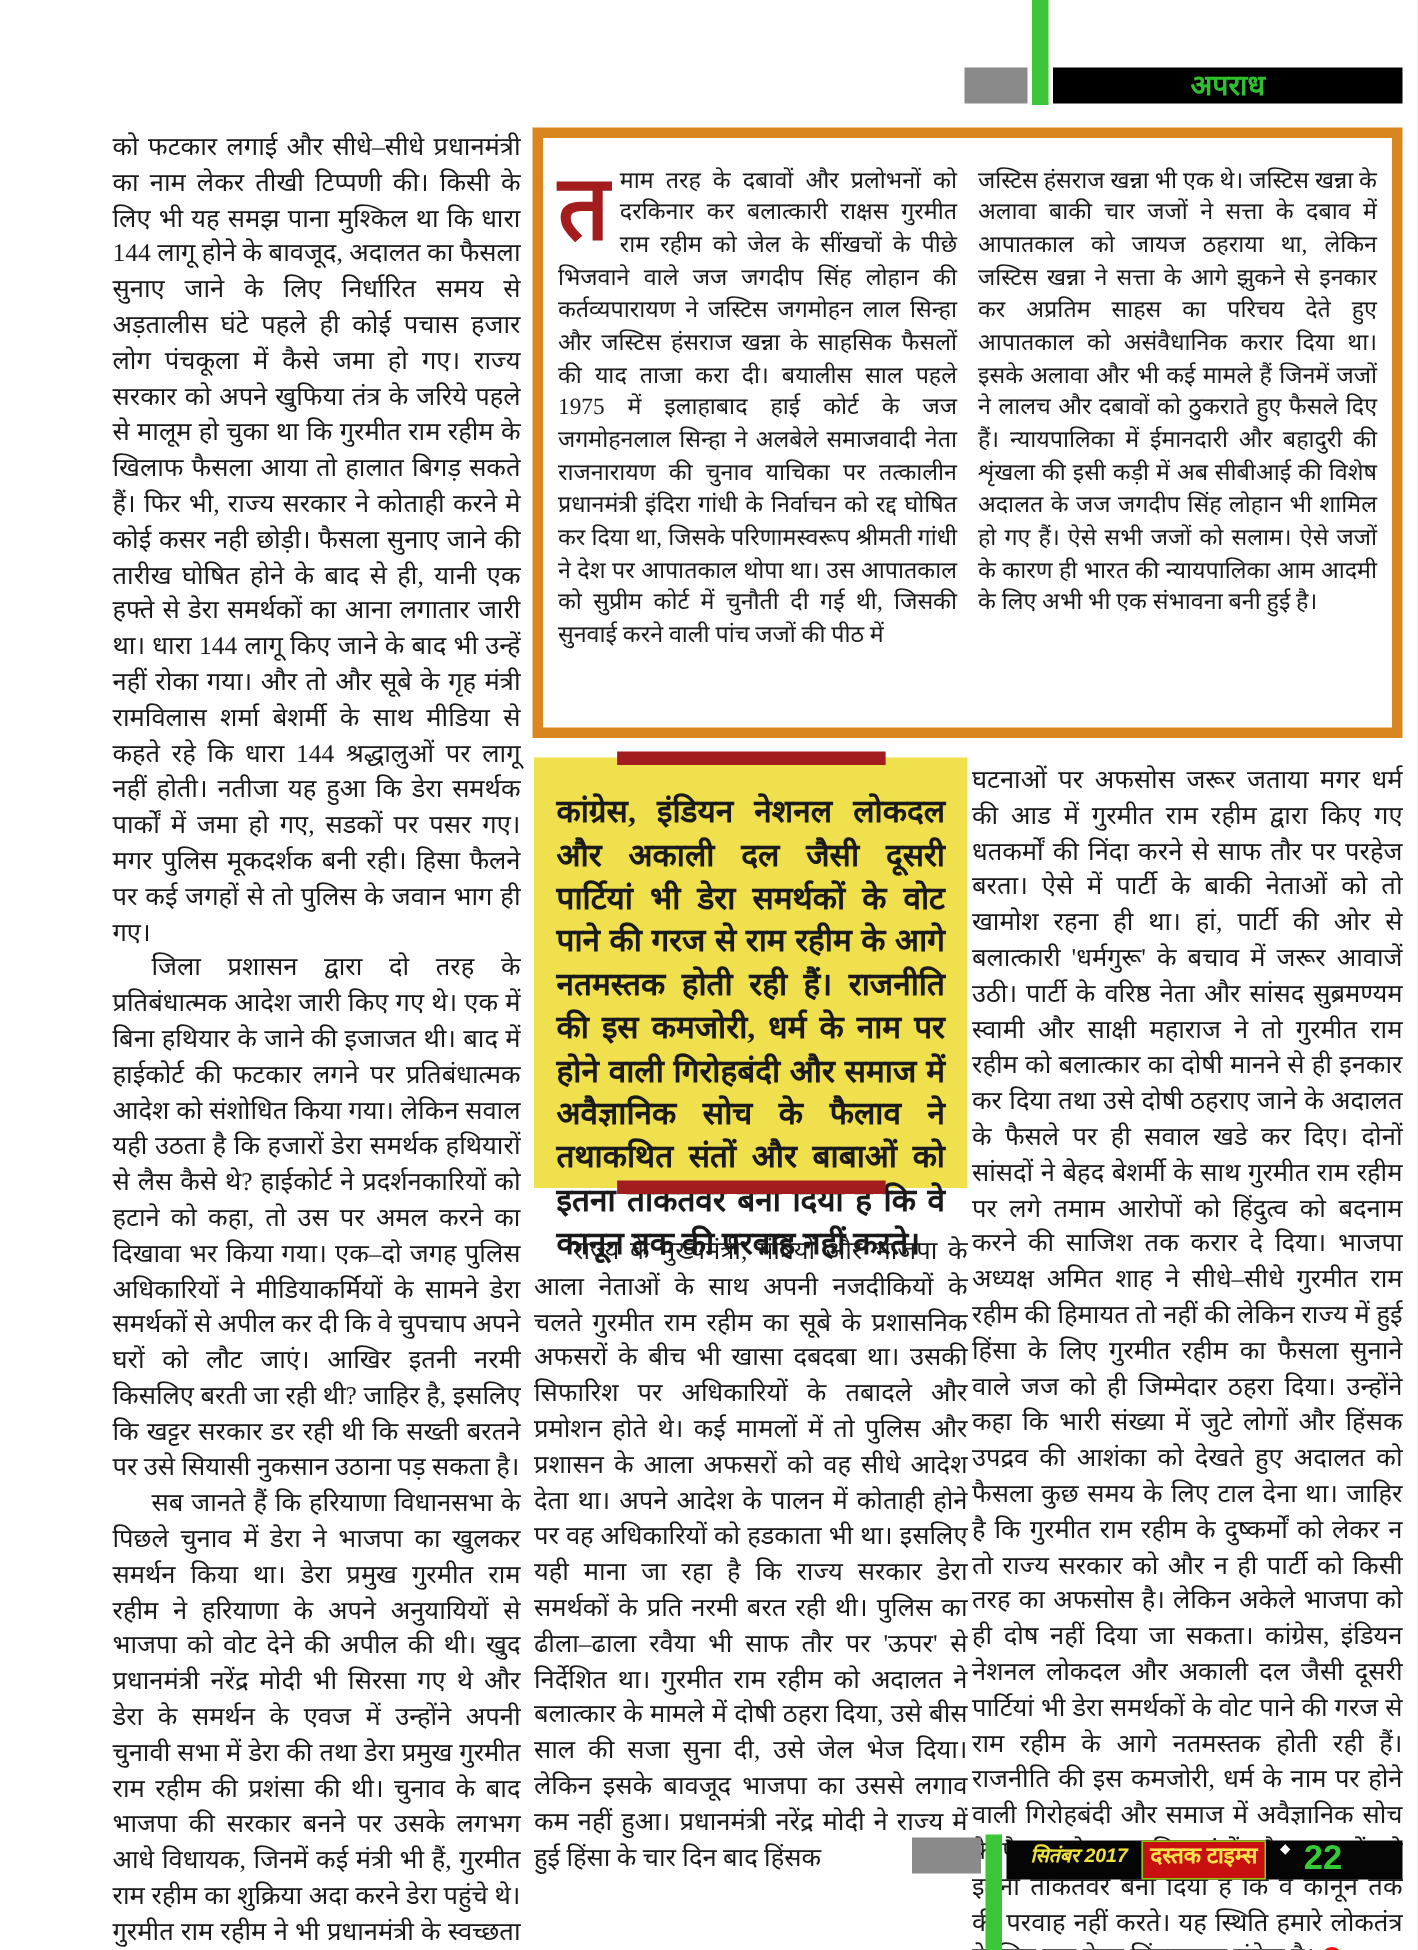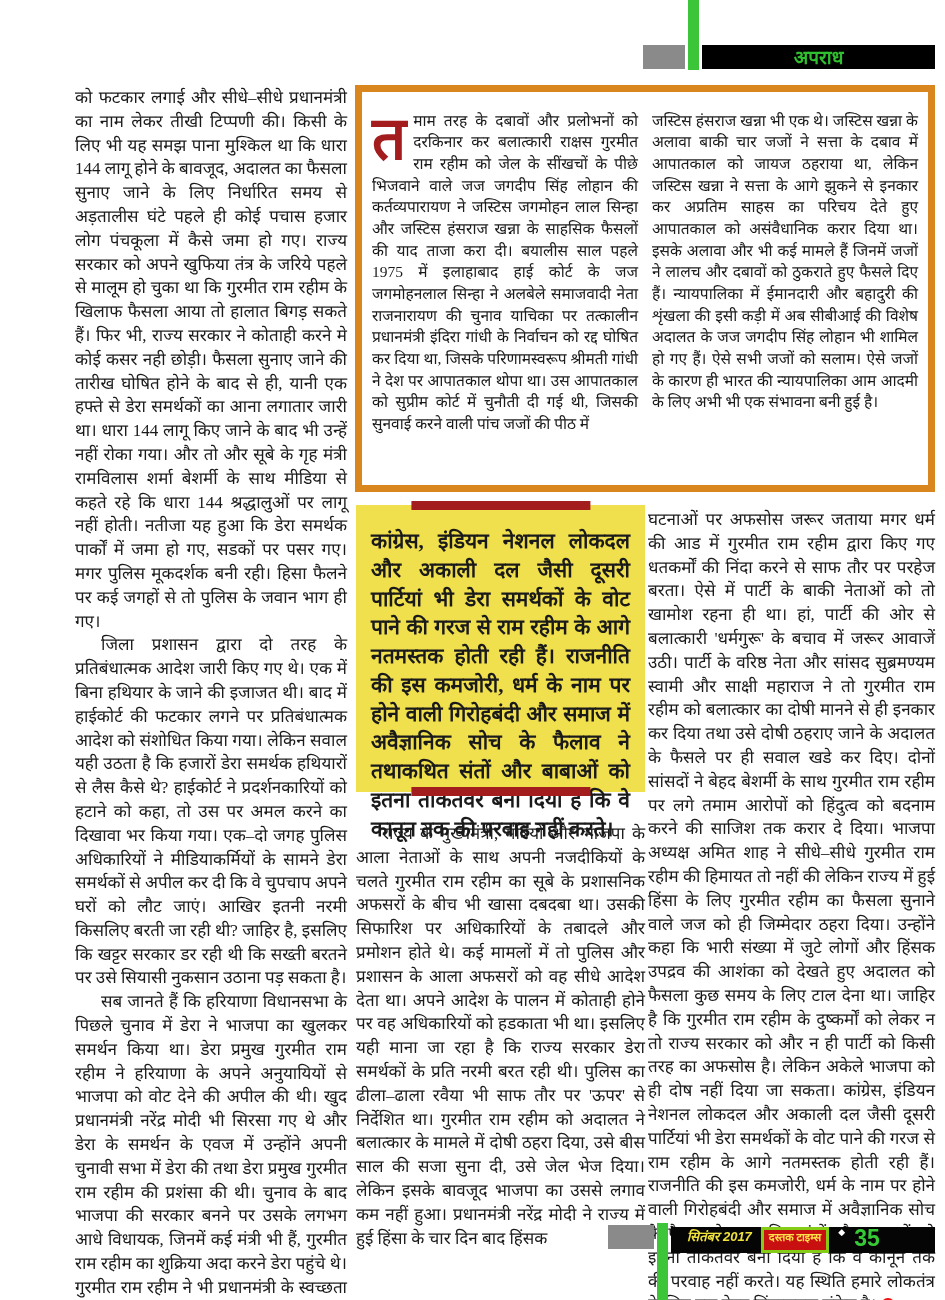--- a/index.html
+++ b/index.html
@@ -55,22 +55,22 @@
     border-radius:50%; margin-left:5px; vertical-align:-2px;
   }
 
   
   .ftr-gray  { position:absolute; left:608px; top:1225px; width:46px; height:24px; background:#8a8a8a; }
   .ftr-green { position:absolute; left:657px; top:1223px; width:11px; height:77px; background:#3cc539; }
   .ftr-black { position:absolute; left:671px; top:1227px; width:264px; height:26px; background:#050505;
                display:flex; gap:9px; padding-left:16px; box-sizing:border-box; }
   .ftr-date  { color:#efe23c; font-weight:bold; font-style:italic; font-size:13px;
                font-family:"Liberation Sans", sans-serif; }
-  .ftr-logo  { background:#c81010; color:#ffe24a; font-weight:bold; font-size:11px;
-               padding:1px 5px; border:3px solid #84cc16; line-height:1.2; white-space:nowrap; }
+  .ftr-logo  { background:#c81010; color:#ffe24a; font-weight:bold; font-size:15px;
+               padding:1px 5px; border:1px solid #84cc16; line-height:1.2; white-space:nowrap; }
   .ftr-diamond { color:#ffffff; font-size:9px; }
   .ftr-page  { color:#36ca36; font-weight:bold; font-size:23px; line-height:1;
                font-family:"Liberation Sans", sans-serif; }
 </style>
 </head>
 <body>
 
 <div class="page">
 
   <div class="hdr-gray"></div>
@@ -105,16 +105,16 @@
   <div class="col" id="right-col">
     <p><span>घटनाओं पर अफसोस जरूर जताया मगर धर्म की आड में गुरमीत राम रहीम द्वारा किए गए धतकर्मों की निंदा करने से साफ तौर पर परहेज बरता। ऐसे में पार्टी के बाकी नेताओं को तो खामोश रहना ही था। हां, पार्टी की ओर से बलात्कारी 'धर्मगुरू' के बचाव में जरूर आवाजें उठी। पार्टी के वरिष्ठ नेता और सांसद सुब्रमण्यम स्वामी और साक्षी महाराज ने तो गुरमीत राम रहीम को बलात्कार का दोषी मानने से ही इनकार कर दिया तथा उसे दोषी ठहराए जाने के अदालत के फैसले पर ही सवाल खडे कर दिए। दोनों सांसदों ने बेहद बेशर्मी के साथ गुरमीत राम रहीम पर लगे तमाम आरोपों को हिंदुत्व को बदनाम करने की साजिश तक करार दे दिया। भाजपा अध्यक्ष अमित शाह ने सीधे–सीधे गुरमीत राम रहीम की हिमायत तो नहीं की लेकिन राज्य में हुई हिंसा के लिए गुरमीत रहीम का फैसला सुनाने वाले जज को ही जिम्मेदार ठहरा दिया। उन्होंने कहा कि भारी संख्या में जुटे लोगों और हिंसक उपद्रव की आशंका को देखते हुए अदालत को फैसला कुछ समय के लिए टाल देना था। जाहिर है कि गुरमीत राम रहीम के दुष्कर्मों को लेकर न तो राज्य सरकार को और न ही पार्टी को किसी तरह का अफसोस है। लेकिन अकेले भाजपा को ही दोष नहीं दिया जा सकता। कांग्रेस, इंडियन नेशनल लोकदल और अकाली दल जैसी दूसरी पार्टियां भी डेरा समर्थकों के वोट पाने की गरज से राम रहीम के आगे नतमस्तक होती रही हैं। राजनीति की इस कमजोरी, धर्म के नाम पर होने वाली गिरोहबंदी और समाज में अवैज्ञानिक सोच के फैलाव ने तथाकथित संतों और बाबाओं को इतना ताकतवर बना दिया है कि वे कानून तक की परवाह नहीं करते। यह स्थिति हमारे लोकतंत्र के लिए एक बेहद चिंताजनक संकेत है।</span><span class="end-dot"></span></p>
   </div>
 
   <div class="ftr-gray"></div>
   <div class="ftr-green"></div>
   <div class="ftr-black">
     <span class="ftr-date">सितंबर 2017</span>
     <span class="ftr-logo">दस्तक टाइम्स</span>
     <span class="ftr-diamond">◆</span>
-    <span class="ftr-page">35</span>
+    <span class="ftr-page">22</span>
   </div>
 
 </div>
 
 </body></html>

